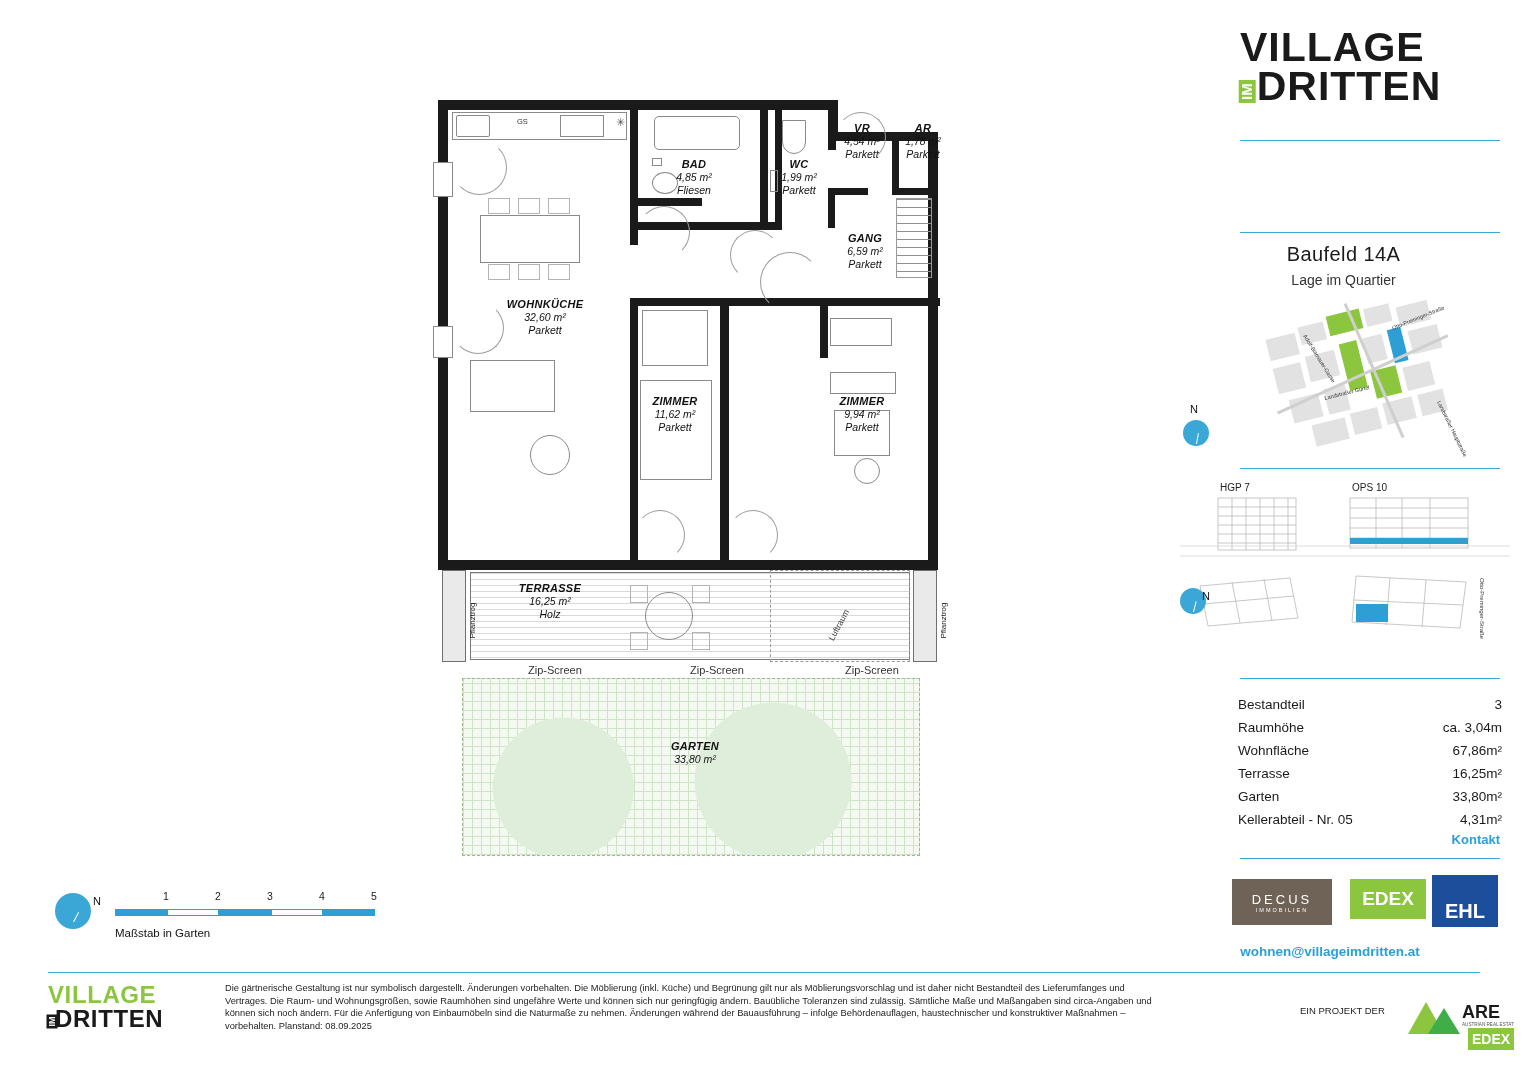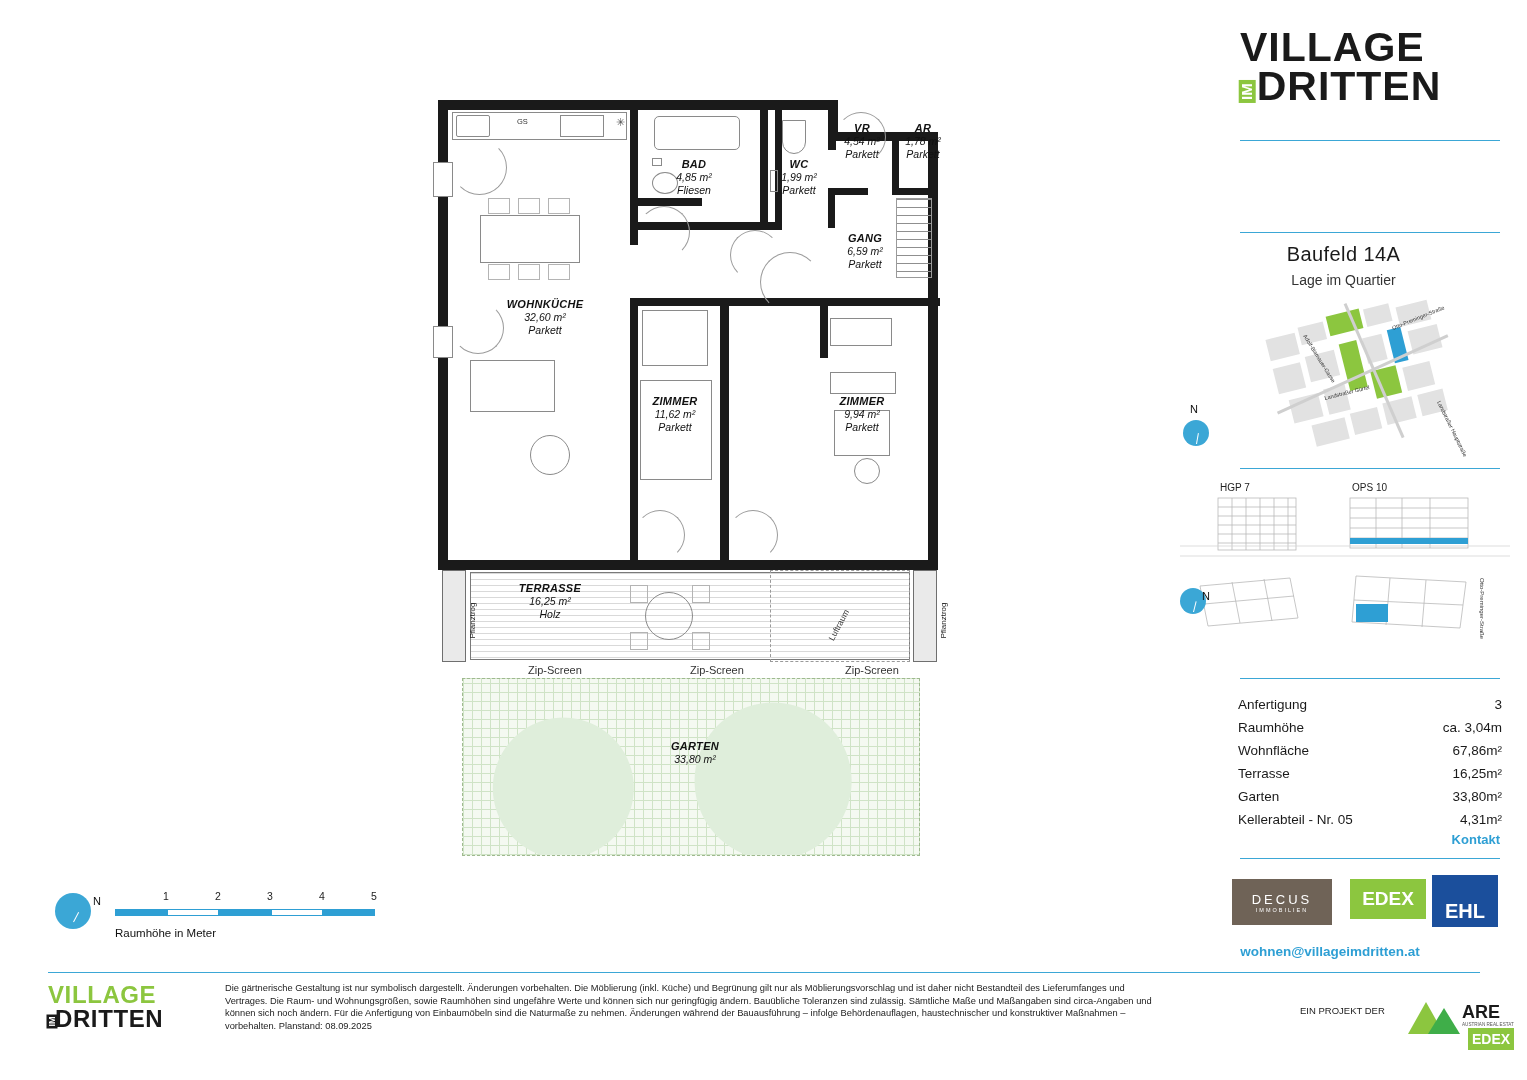--- a/index.html
+++ b/index.html
@@ -276,21 +276,21 @@
     <div class="sb-seg" style="left:164px; width:52px; background:#2e9fd4;"></div>
     <div class="sb-seg" style="left:216px; width:52px; background:#ffffff; border:1px solid #2e9fd4;"></div>
     <div class="sb-seg" style="left:268px; width:52px; background:#2e9fd4;"></div>
 
     <div class="sb-num" style="left:108px;">1</div>
     <div class="sb-num" style="left:160px;">2</div>
     <div class="sb-num" style="left:212px;">3</div>
     <div class="sb-num" style="left:264px;">4</div>
     <div class="sb-num" style="left:316px;">5</div>
 
-    <div class="sb-cap">Raumhöhe in Meter</div>
+    <div class="sb-cap">Maßstab in Garten</div>
   </div>
 
   <div class="rightcol">
 
     <div class="logo-block">
       <div class="logo-village">VILLAGE</div>
       <div class="logo-row2">
         <span class="logo-im">IM</span>
         <span class="logo-dritten">DRITTEN</span>
       </div>
@@ -394,21 +394,21 @@
       <div class="compass" style="left:0px; top:110px; width:26px; height:26px;">
         <div class="needle" style="transform:rotate(14deg);"></div>
       </div>
       <div class="compass-label" style="left:22px; top:112px;">N</div>
     </div>
 
     <div class="rule" style="top:678px;"></div>
 
     <div class="specs">
       <div class="spec-row">
-        <span>Anfertigung</span>
+        <span>Bestandteil</span>
         <span>3</span>
       </div>
       <div class="spec-row">
         <span>Raumhöhe</span>
         <span>ca. 3,04m</span>
       </div>
       <div class="spec-row">
         <span>Wohnfläche</span>
         <span>67,86m²</span>
       </div>

